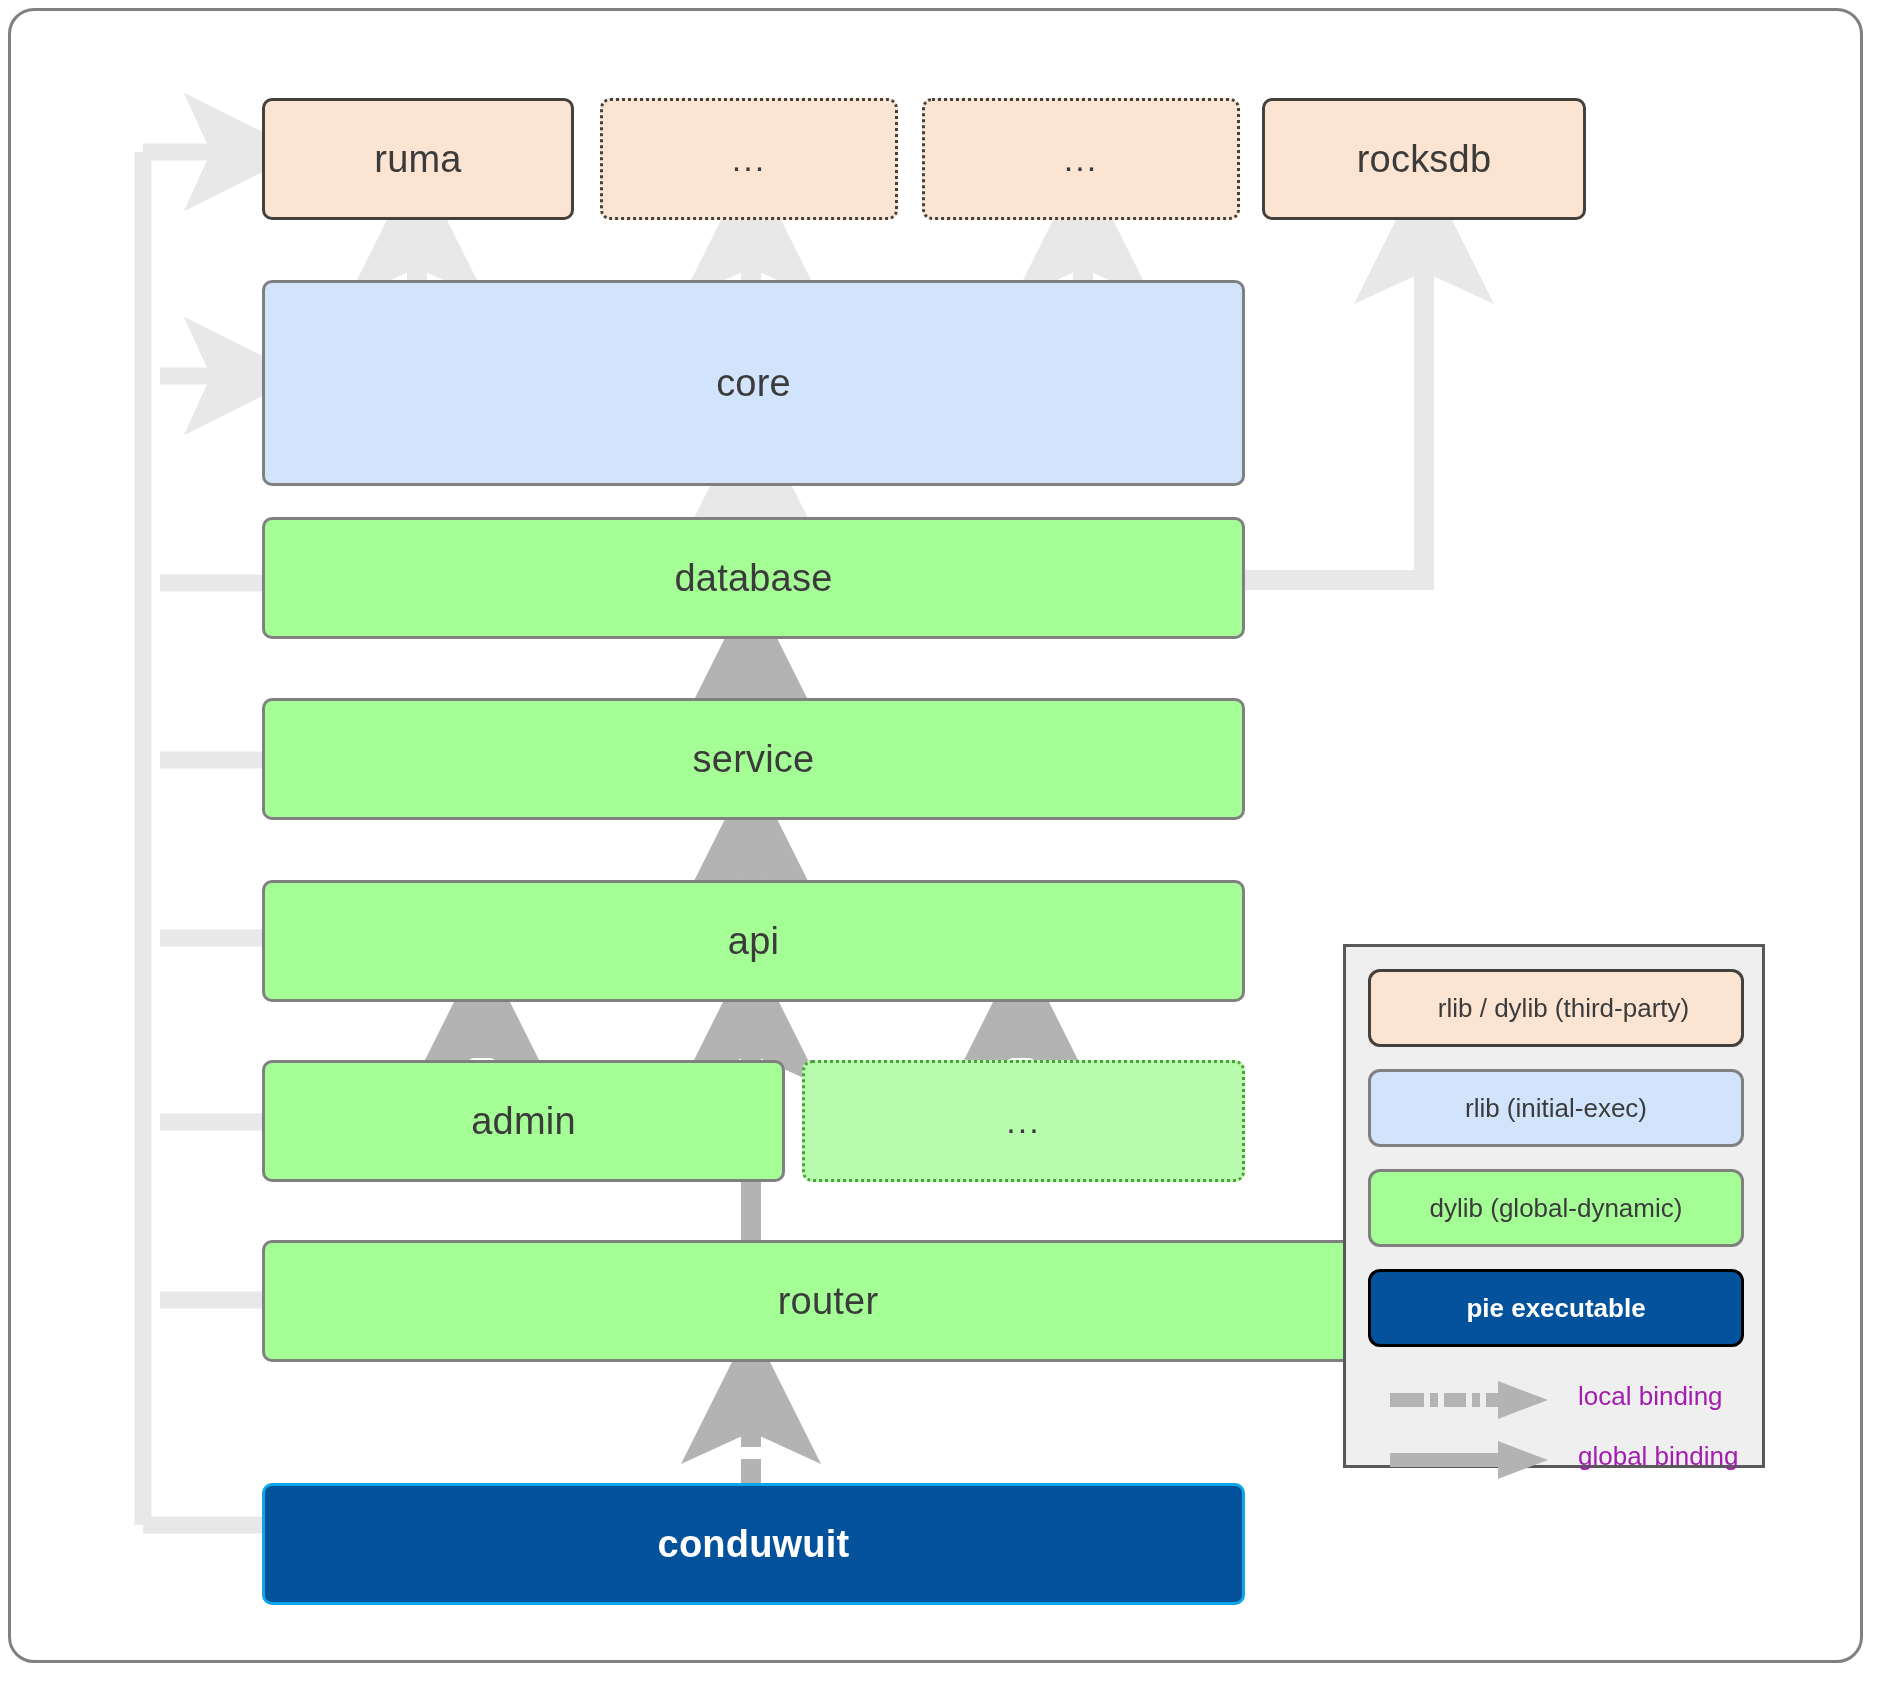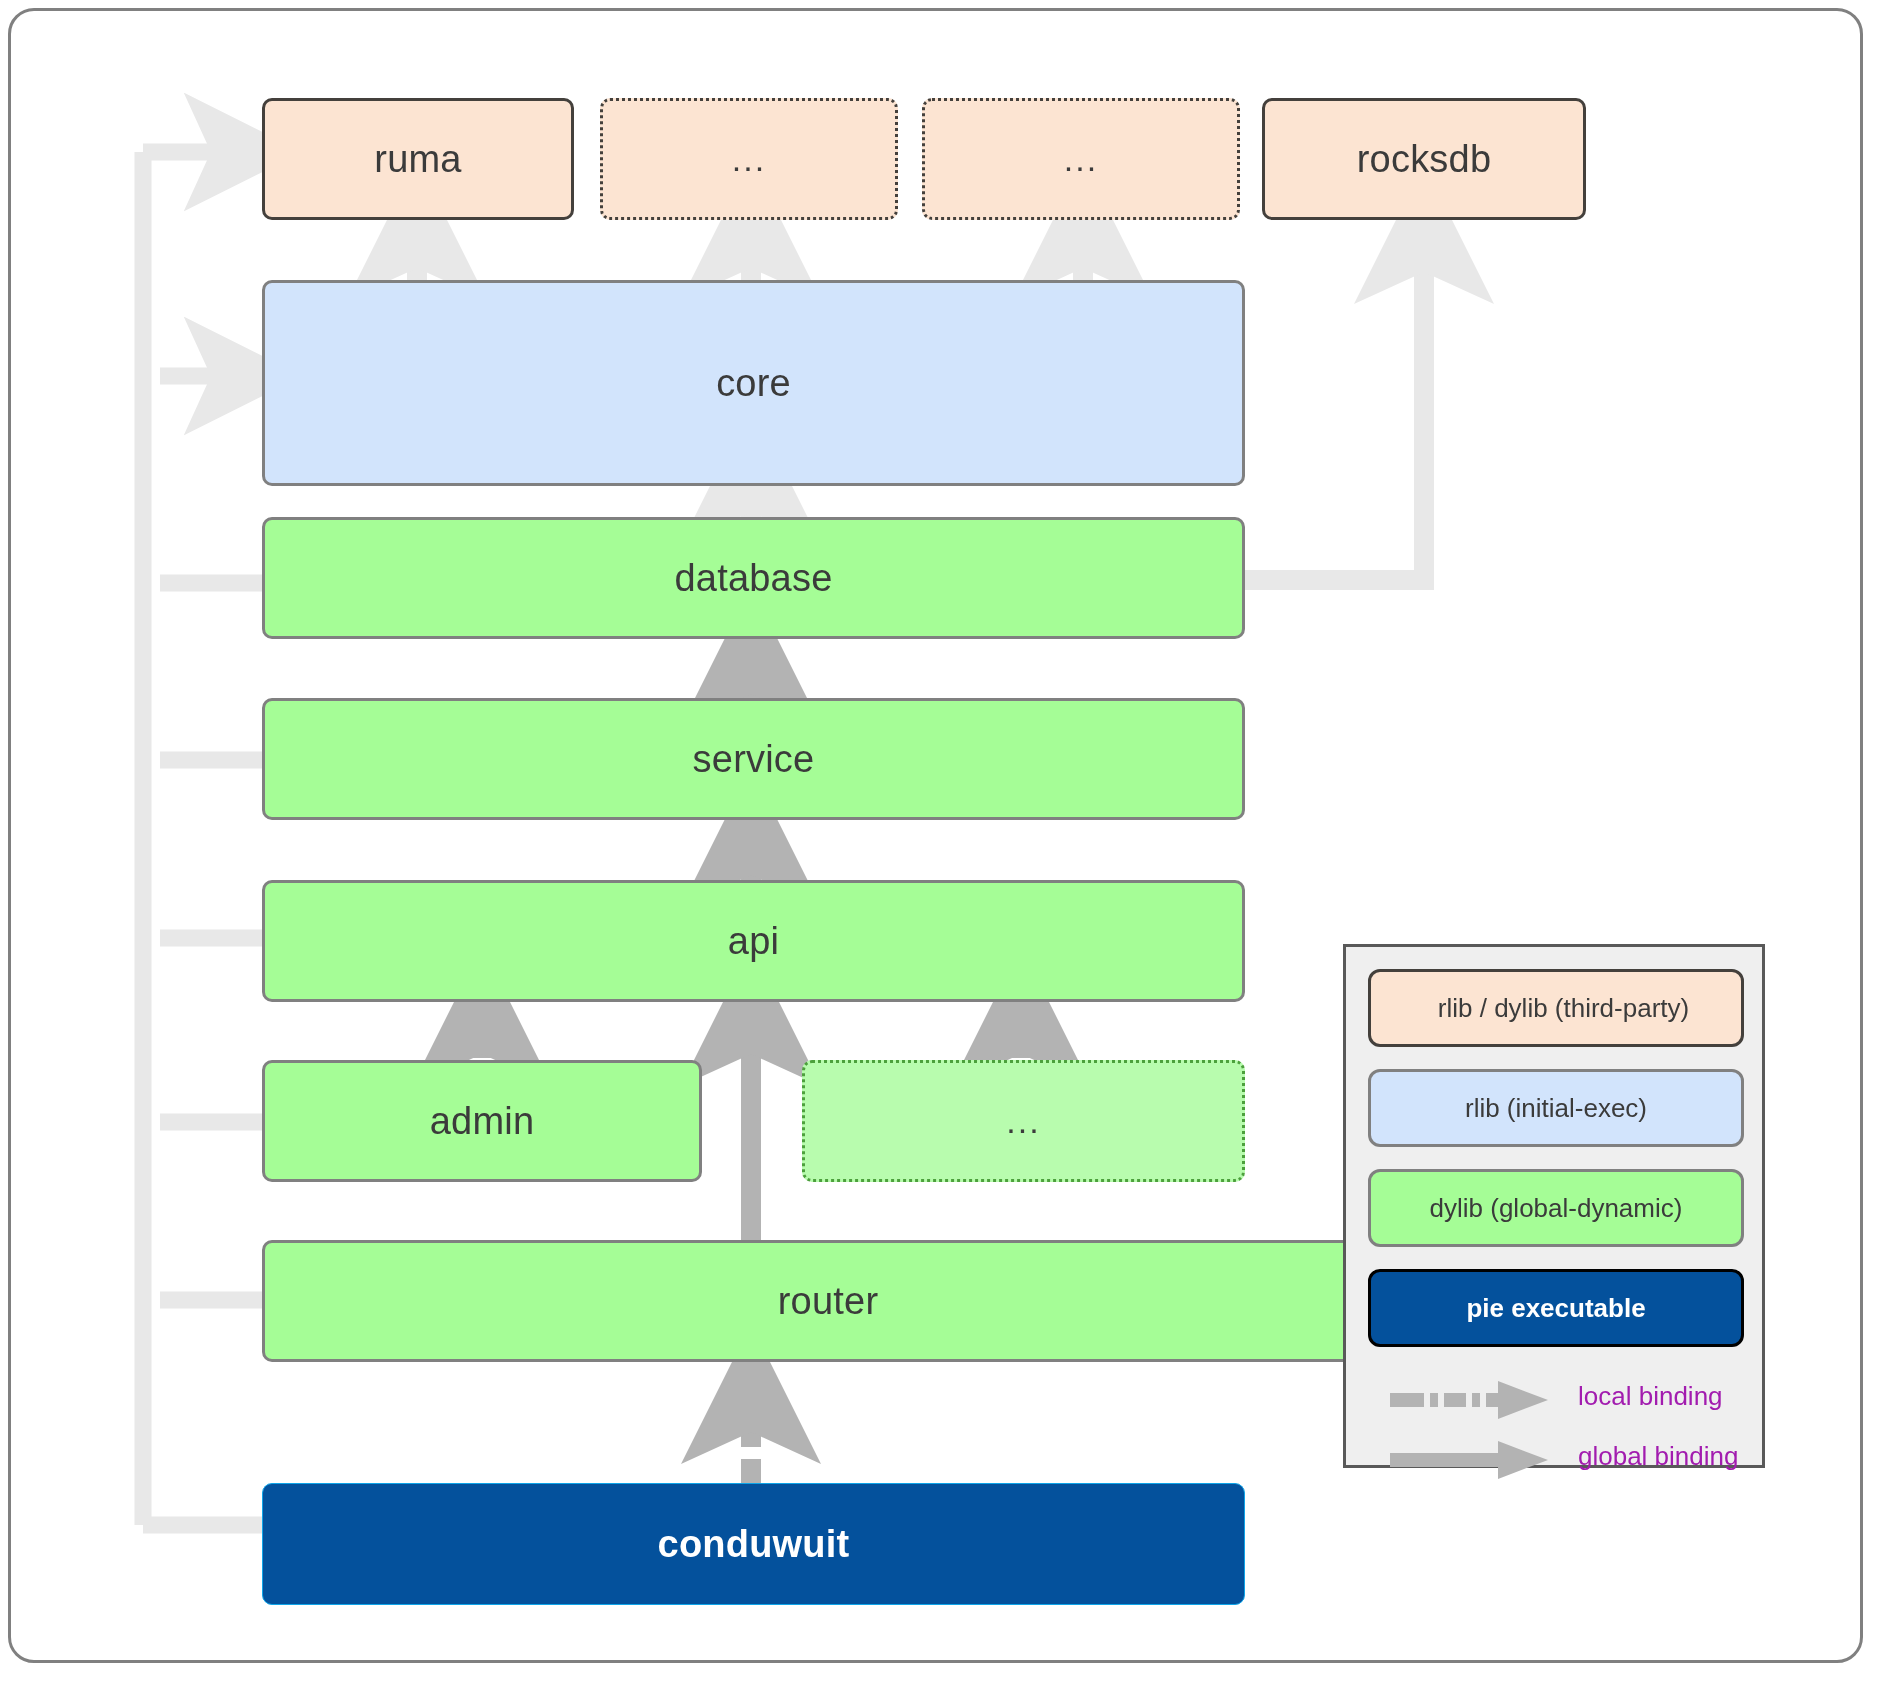--- a/index.html
+++ b/index.html
@@ -43,21 +43,21 @@
     color: #3b3b3b;
     font-size: 38px;
     letter-spacing: .2px;
   }
   .node .lbl { pointer-events: none; }
   .n-peach   { background: #fce4d2; border: 3px solid #44403c; }
   .n-peach-d { background: #fce4d2; border: 3px dotted #44403c; }
   .n-blue    { background: #d2e4fc; border: 3px solid #808080; }
   .n-green   { background: #a5fd96; border: 3px solid #808080; text-align: center; }
   .n-green-d { background: #b8fcae; border: 3px dotted #4ca03c; }
-  .n-navy    { background: #04519c; border: 1px solid #0ea5e9;
+  .n-navy    { background: #04519c; border: 3px solid #0ea5e9;
                color: #ffffff; font-weight: bold; }
   .ell { letter-spacing: 2px; font-size: 34px; }
 
   
   #legend {
     position: absolute;
     left: 1343px;
     top: 944px;
     width: 422px;
     height: 524px;
@@ -188,21 +188,21 @@
   </div>
 
   <div class="node n-green" style="left:262px;top:698px;width:983px;height:122px;">
     <span class="lbl">service</span>
   </div>
 
   <div class="node n-green" style="left:262px;top:880px;width:983px;height:122px;">
     <span class="lbl">api</span>
   </div>
 
-  <div class="node n-green" style="left:262px;top:1060px;width:440px;height:122px;">
+  <div class="node n-green" style="left:262px;top:1060px;width:523px;height:122px;">
     <span class="lbl">admin</span>
   </div>
 
   <div class="node n-green-d" style="left:802px;top:1060px;width:443px;height:122px;">
     <span class="lbl ell">...</span>
   </div>
 
   <div class="node n-green" style="left:262px;top:1240px;width:1132px;height:122px;">
     <span class="lbl">router</span>
   </div>

